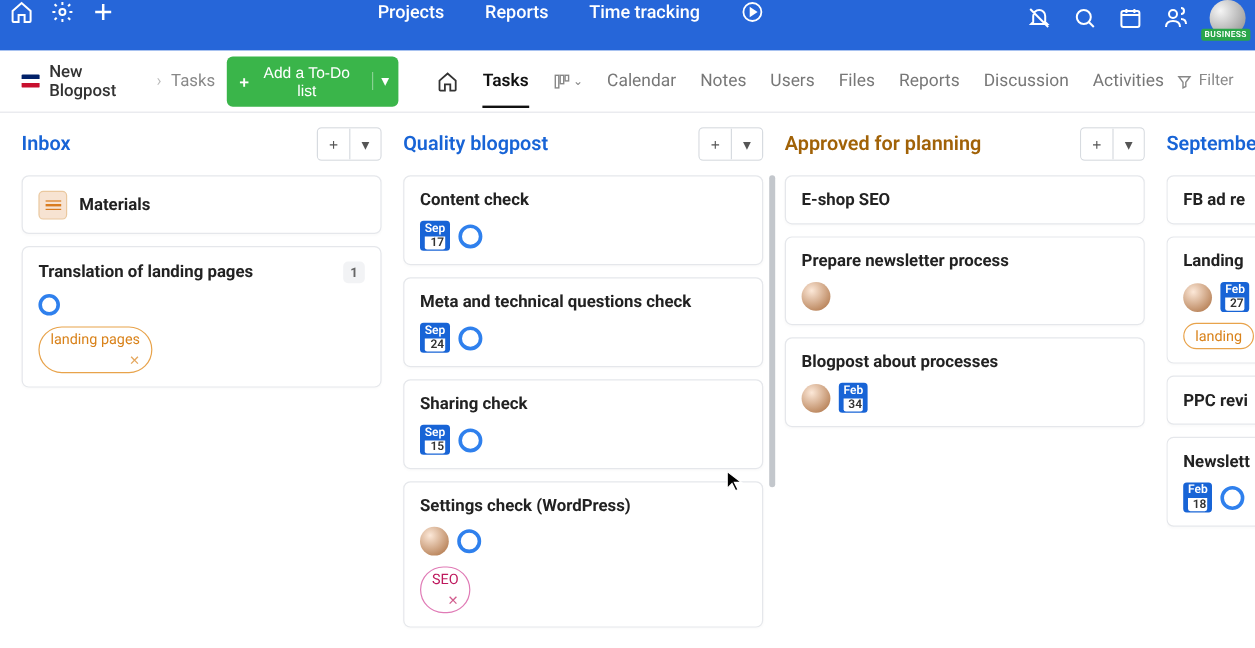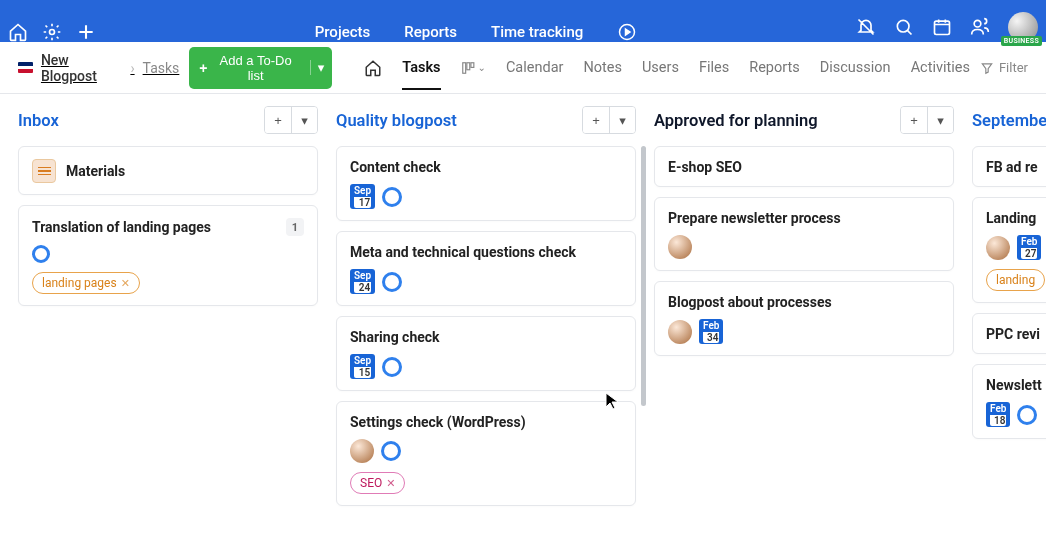--- a/index.html
+++ b/index.html
@@ -1,66 +1,66 @@
 <!DOCTYPE html>
 <html><head>
 <meta charset="utf-8">
 <style>
   * { box-sizing: border-box; margin: 0; padding: 0; }
   body { font-family: -apple-system, BlinkMacSystemFont, "Segoe UI", Roboto, sans-serif; background: #fff; width: 1046px; height: 540px; overflow: hidden; position: relative; }
   
-  .topbar { background: #2666d9; height: 42px; display: flex; align-items: flex-end; padding: 0 8px; color: #fff; }
+  .topbar { background: #2666d9; height: 42px; display: flex; align-items: flex-start; padding: 0 8px; color: #fff; }
   .topbar-left { display: flex; align-items: center; gap: 14px; }
   .topbar-center { flex: 1; display: flex; justify-content: center; gap: 34px; align-items: center; }
   .topbar-right { display: flex; align-items: center; gap: 18px; }
   .top-ico { width: 20px; height: 20px; display: flex; align-items: center; justify-content: center; }
   .top-nav-link { font-size: 15px; font-weight: 500; color: #fff; }
   .avatar { width: 30px; height: 30px; border-radius: 50%; background: radial-gradient(circle at 30% 30%, #f5f5f5, #888); position: relative; }
   .avatar-badge { position: absolute; bottom: -4px; right: -4px; background: #2aa64a; color: #fff; font-size: 7px; padding: 1px 3px; border-radius: 2px; font-weight: 600; letter-spacing: 0.3px; }
   
   .subbar { height: 52px; display: flex; align-items: center; padding: 0 18px; border-bottom: 1px solid #e5e7eb; gap: 10px; }
-  .breadcrumb { display: flex; align-items: center; gap: 8px; font-size: 14px; text-decoration: underline; }
+  .breadcrumb { display: flex; align-items: center; gap: 8px; font-size: 14px; }
   .flag { width: 16px; height: 11px; background: linear-gradient(#012169 33%, #fff 33% 66%, #c8102e 66%); display: inline-block; border-radius: 1px; }
   .bc-main { color: #333; font-weight: 500; }
   .bc-sep { color: #bbb; }
   .bc-sub { color: #888; }
   .add-todo { background: #3ab54a; color: #fff; border: none; border-radius: 5px; padding: 6px 8px 6px 10px; font-size: 13px; font-weight: 500; display: flex; align-items: center; gap: 5px; }
   .add-todo .plus { font-size: 14px; font-weight: 700; }
   .add-todo .caret { margin-left: 6px; border-left: 1px solid rgba(255,255,255,0.4); padding-left: 7px; }
   .tabs { display: flex; align-items: center; gap: 20px; margin-left: 22px; font-size: 14.5px; color: #777; }
   .tab { position: relative; padding: 14px 0; }
   .tab.active { color: #111; font-weight: 600; }
   .tab.active::after { content:""; position:absolute; left:0; right:0; bottom:0; height:2px; background:#111; }
   .home-ico { width: 18px; height: 18px; }
   .filter { margin-left: auto; display: flex; align-items: center; gap: 5px; color: #888; font-size: 13px; }
   
   .board { display: flex; gap: 18px; padding: 8px 18px 0 18px; height: calc(100% - 94px); overflow: hidden; }
   .column { width: 300px; flex-shrink: 0; }
   .col-header { display: flex; align-items: center; justify-content: space-between; height: 36px; margin-bottom: 8px; }
   .col-title { font-size: 16.5px; font-weight: 600; }
   .col-title.inbox { color: #1864d6; }
   .col-title.quality { color: #1864d6; }
-  .col-title.approved { color: #0f172a; }
+  .col-title.approved { color: #a16207; }
   .col-title.sept { color: #1864d6; }
   .col-actions { display: flex; border: 1px solid #d7dbe0; border-radius: 4px; overflow: hidden; }
   .col-actions button { background:#fff; border:none; width:26px; height:26px; display:flex; align-items:center; justify-content:center; color:#555; font-size:13px; }
   .col-actions button + button { border-left: 1px solid #d7dbe0; }
   
   .card { background:#fff; border:1px solid #e5e7eb; border-radius:6px; padding:12px 13px 11px 13px; margin-bottom:10px; box-shadow: 0 1px 2px rgba(0,0,0,0.02); }
   .card-title { font-size:14px; color:#222; display:flex; align-items:center; gap:10px;font-weight:bold; }
   .materials-ico { width:24px; height:24px; background:#f7e3d2; border:1px solid #eac89f; border-radius:4px; display:flex; flex-direction:column; justify-content:center; align-items:center; gap:2px; }
   .materials-ico span { width:13px; height:1.5px; background:#d97c20; }
   .badge-count { background:#f2f3f5; color:#666; border-radius:4px; min-width:18px; height:18px; font-size:11px; display:inline-flex; align-items:center; justify-content:center; margin-left:auto; }
   .meta-row { display:flex; align-items:center; gap:7px; margin-top:9px; }
   .date-tag { background:#1864d6; color:#fff; font-size:10px; font-weight:600; padding:1px 4px; border-radius:3px; line-height:1.1; text-align:right; }
   .date-tag .day { background:#fff; color:#333; display:block; border-radius:0 0 2px 2px; padding:0 1px; margin-top:1px; font-size:10px; }
   .ring { width:18px; height:18px; border:3px solid #2f80ed; border-radius:50%; display:inline-block; }
   .ring.lg { width:20px; height:20px; }
   .mini-avatar { width:24px; height:24px; border-radius:50%; background:radial-gradient(circle at 35% 30%, #fce8d8, #a86a3a); display:inline-block; }
-  .tag-pill { display:inline-flex; align-items:flex-end; gap:4px; border-radius:999px; padding:3px 9px; font-size:12px; margin-top:9px; }
+  .tag-pill { display:inline-flex; align-items:flex-end; gap:4px; border-radius:999px; padding:3px 9px; font-size:12px; margin-top:9px;flex-direction:column; }
   .tag-orange { border:1px solid #e8a34b; color:#d9821a; background:#fff; }
   .tag-pink { border:1px solid #e07bb6; color:#be185d; background:#fff; }
   .tag-x { font-size:11px; opacity:0.7; }
   .col-scroll { position:absolute; width:5px; background:#c3c7cc; border-radius:3px; }
   
   svg { display:block; }
 </style>
 </head>
 <body>
 

